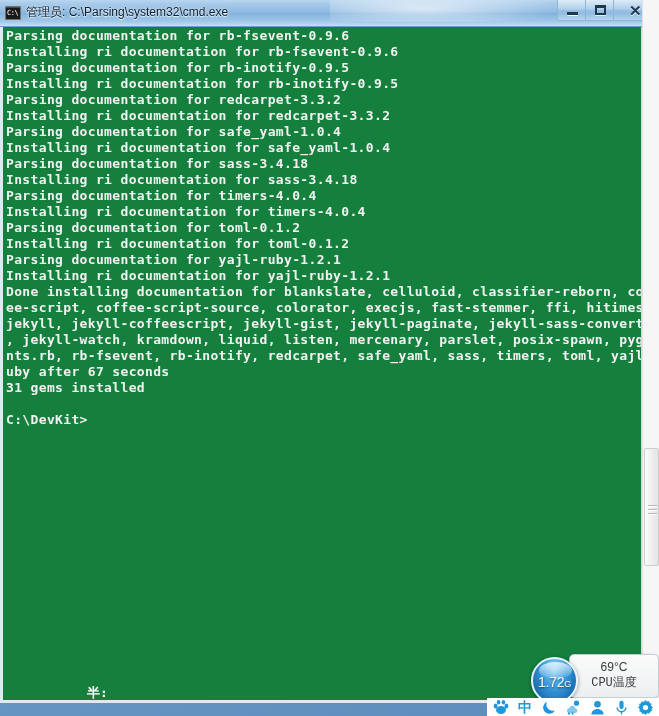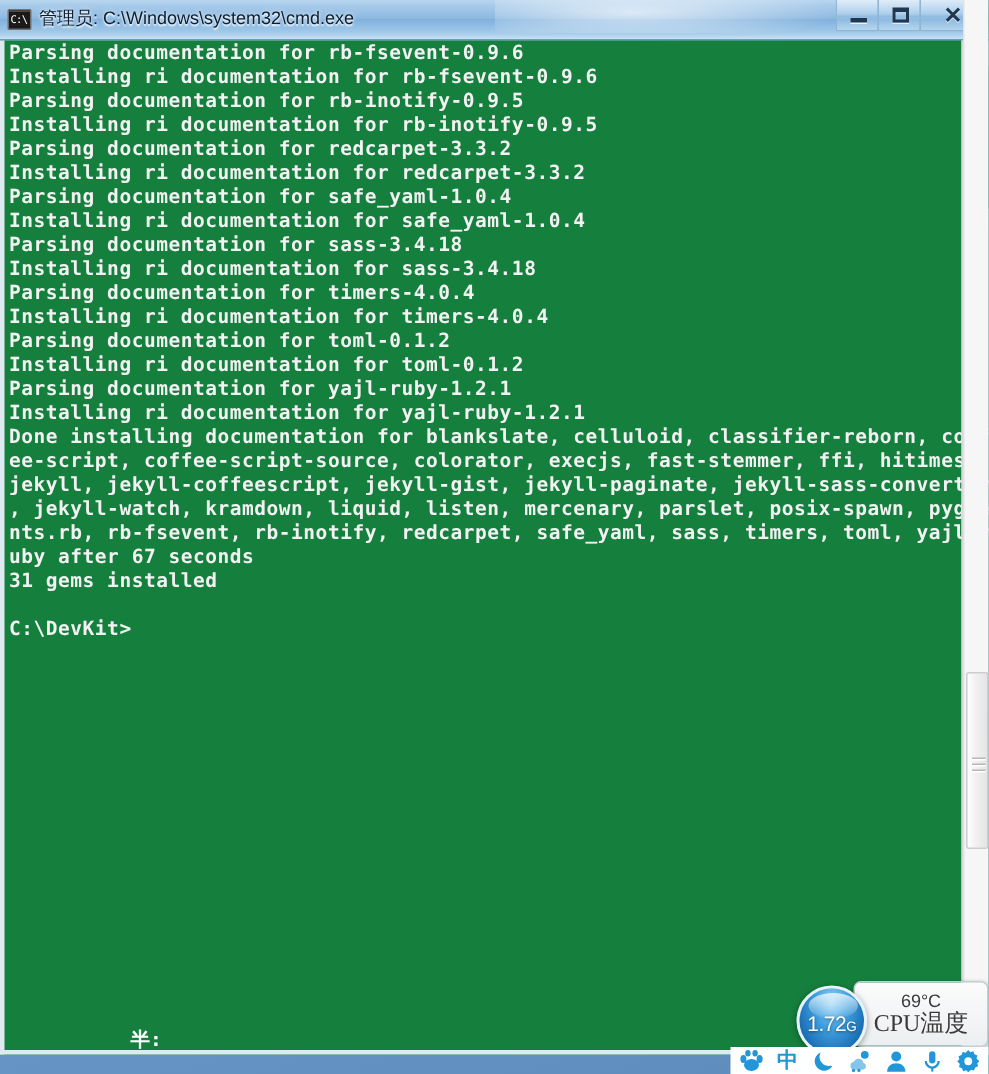--- a/index.html
+++ b/index.html
@@ -207,22 +207,22 @@
     border-radius: 5px;
     box-shadow: 0 1px 3px rgba(0,0,0,.25);
     text-align: center;
     padding-top: 4px;
   }
   #cpu-temp-value {
     font-family: "Liberation Sans", sans-serif;
     font-size: 12px; color: #3a3a3a; line-height: 16px;
   }
   #cpu-temp-label {
-    font-family: Liberation Serif, serif;
-    font-size: 16px; color: #3a3a3a; line-height: 16px;
+    font-family: Liberation Mono, monospace;
+    font-size: 12px; color: #3a3a3a; line-height: 16px;
   }
   #cpu-orb {
     position: absolute; left: 0; top: 3px;
     width: 47px; height: 47px;
     border-radius: 50%;
     background:
       radial-gradient(ellipse at 50% 22%, #8fd0f5 0%, #3e9ede 38%, #1b6fb5 75%, #14538c 100%);
     border: 2px solid #e8f2fa;
     box-shadow: 0 1px 4px rgba(0,0,0,.4);
     overflow: hidden;
@@ -267,21 +267,21 @@
 </head>
 <body>
 
 <div id="desktop"></div>
 
 <div id="console-window">
 
   <div id="titlebar">
     <div class="tb-left">
       <div id="cmd-icon"></div>
-      <div id="titlebar-text">管理员: C:\Windows\system32\cmd.exe</div>
+      <div id="titlebar-text">管理员: C:\Parsing\system32\cmd.exe</div>
     </div>
     <div class="winbtns">
       <div class="winbtn">
         <span class="glyph-min"></span>
       </div>
       <div class="winbtn">
         <span class="glyph-max"></span>
       </div>
       <div class="winbtn close">
         <span class="glyph-close">✕</span>

